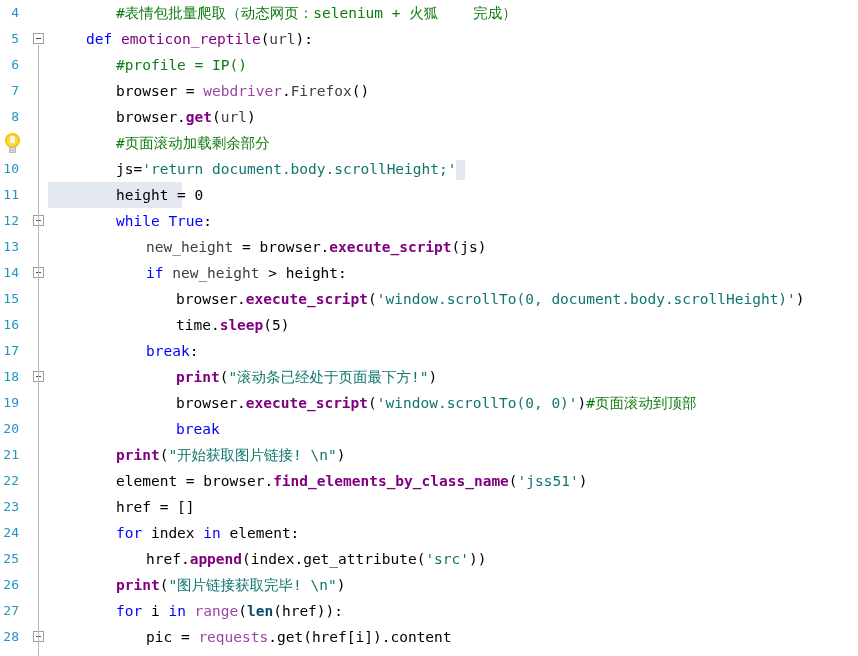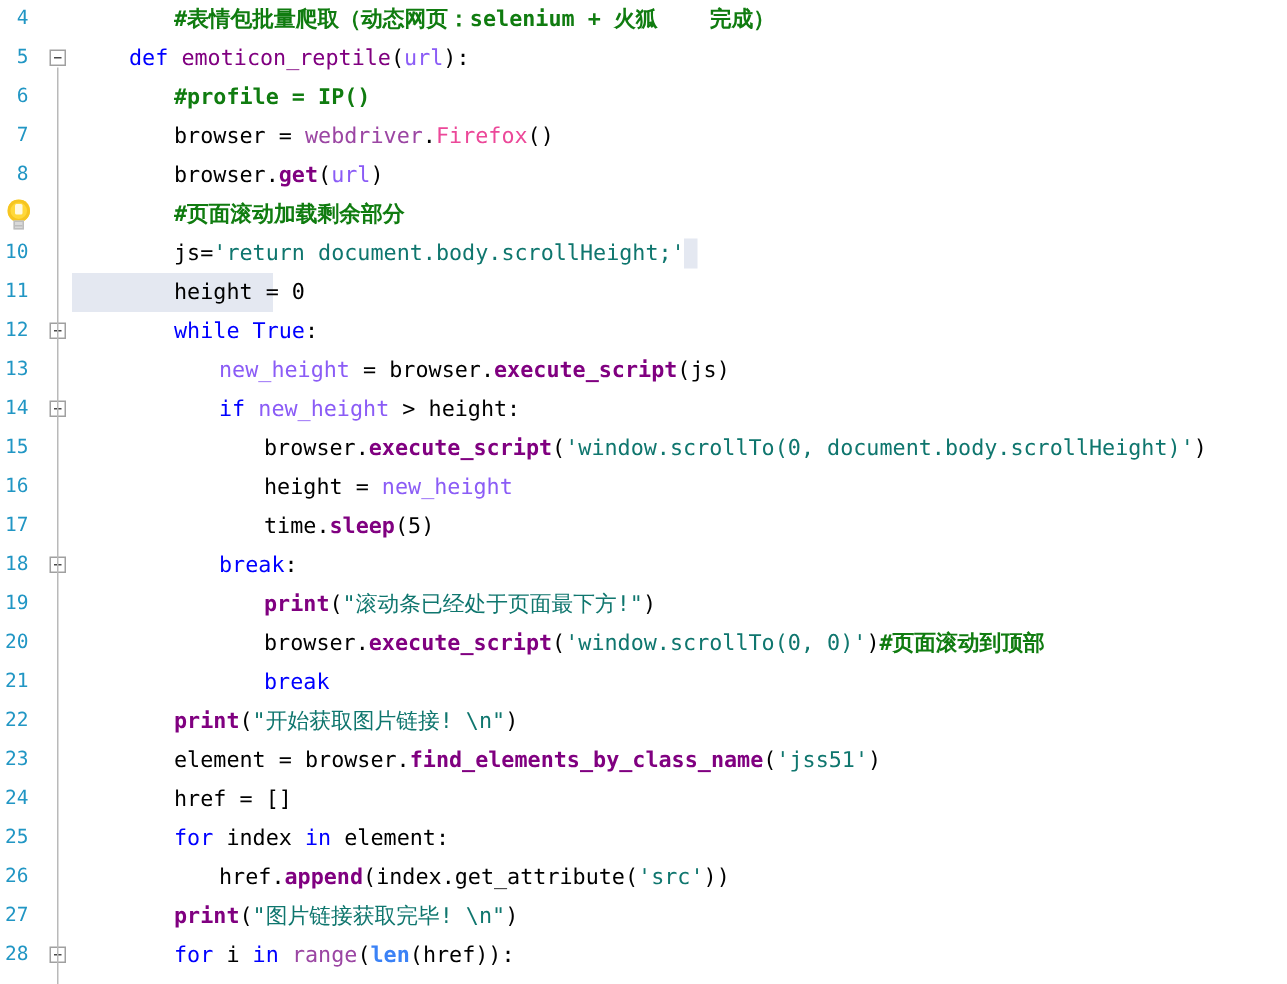--- a/index.html
+++ b/index.html
@@ -145,26 +145,26 @@
     height: 20px;
     background: #e4e8f1;
     z-index: 0;
   }
 
   
   .kw      { color: #0000ff; }           
   .fn      { color: #800080; font-weight: bold; } 
   .fnname  { color: #800080; font-weight: normal; }
   .mod     { color: #9b46a3; }           
-  .cls     { color: #ec4899; }           
+  .cls     { color: #404040; }           
   .str     { color: #0f766e; }
-  .com     { color: #107c10; font-weight: bold; }           
+  .com     { color: #107c10; }           
   .num     { color: #000000; }           
-  .param   { color: #8b5cf6; }
-  .builtin { color: #3b82f6; font-weight: bold; }
+  .param   { color: #404040; }
+  .builtin { color: #0c4a6e; font-weight: bold; }
   .plain   { color: #000000; }
 </style>
 </head>
 <body>
 
 <div id="editor">
 
   <div class="gutter">
     <div id="linenos">
         <div class="lineno" style="top: 0px;">4</div>
@@ -216,21 +216,20 @@
       <div class="line"><span style="display: inline-block; width: 68px;"></span><span class="com">#profile = IP()</span></div>
       <div class="line"><span style="display: inline-block; width: 68px;"></span><span class="plain">browser = </span><span class="mod">webdriver</span><span class="plain">.</span><span class="cls">Firefox</span><span class="plain">()</span></div>
       <div class="line"><span style="display: inline-block; width: 68px;"></span><span class="plain">browser.</span><span class="fn">get</span><span class="plain">(</span><span class="param">url</span><span class="plain">)</span></div>
       <div class="line"><span style="display: inline-block; width: 68px;"></span><span class="com">#页面滚动加载剩余部分</span></div>
       <div class="line"><span style="display: inline-block; width: 68px;"></span><span class="plain">js=</span><span class="str">'return document.body.scrollHeight;'</span><span class="caret" style="margin-left: 0px; position: relative; display: inline-block; vertical-align: middle;"></span></div>
       <div class="line selected"><span style="display: inline-block; width: 68px;"></span><span class="plain">height = </span><span class="num">0</span></div>
       <div class="line"><span style="display: inline-block; width: 68px;"></span><span class="kw">while</span><span class="plain"> </span><span class="kw">True</span><span class="plain">:</span></div>
       <div class="line"><span style="display: inline-block; width: 98px;"></span><span class="param">new_height</span><span class="plain"> = browser.</span><span class="fn">execute_script</span><span class="plain">(js)</span></div>
       <div class="line"><span style="display: inline-block; width: 98px;"></span><span class="kw">if</span><span class="plain"> </span><span class="param">new_height</span><span class="plain"> &gt; height:</span></div>
       <div class="line"><span style="display: inline-block; width: 128px;"></span><span class="plain">browser.</span><span class="fn">execute_script</span><span class="plain">(</span><span class="str">'window.scrollTo(0, document.body.scrollHeight)'</span><span class="plain">)</span></div>
-      <div class="line"><span style="display: inline-block; width: 128px;"></span><span class="plain">height = </span><span class="param">new_height</span></div>
       <div class="line"><span style="display: inline-block; width: 128px;"></span><span class="plain">time.</span><span class="fn">sleep</span><span class="plain">(</span><span class="num">5</span><span class="plain">)</span></div>
       <div class="line"><span style="display: inline-block; width: 98px;"></span><span class="kw">break</span><span class="plain">:</span></div>
       <div class="line"><span style="display: inline-block; width: 128px;"></span><span class="fn">print</span><span class="plain">(</span><span class="str">"滚动条已经处于页面最下方!"</span><span class="plain">)</span></div>
       <div class="line"><span style="display: inline-block; width: 128px;"></span><span class="plain">browser.</span><span class="fn">execute_script</span><span class="plain">(</span><span class="str">'window.scrollTo(0, 0)'</span><span class="plain">)</span><span class="com">#页面滚动到顶部</span></div>
       <div class="line"><span style="display: inline-block; width: 128px;"></span><span class="kw">break</span></div>
       <div class="line"><span style="display: inline-block; width: 68px;"></span><span class="fn">print</span><span class="plain">(</span><span class="str">"开始获取图片链接! \n"</span><span class="plain">)</span></div>
       <div class="line"><span style="display: inline-block; width: 68px;"></span><span class="plain">element = browser.</span><span class="fn">find_elements_by_class_name</span><span class="plain">(</span><span class="str">'jss51'</span><span class="plain">)</span></div>
       <div class="line"><span style="display: inline-block; width: 68px;"></span><span class="plain">href = []</span></div>
       <div class="line"><span style="display: inline-block; width: 68px;"></span><span class="kw">for</span><span class="plain"> index </span><span class="kw">in</span><span class="plain"> element:</span></div>
       <div class="line"><span style="display: inline-block; width: 98px;"></span><span class="plain">href.</span><span class="fn">append</span><span class="plain">(index.get_attribute(</span><span class="str">'src'</span><span class="plain">))</span></div>

